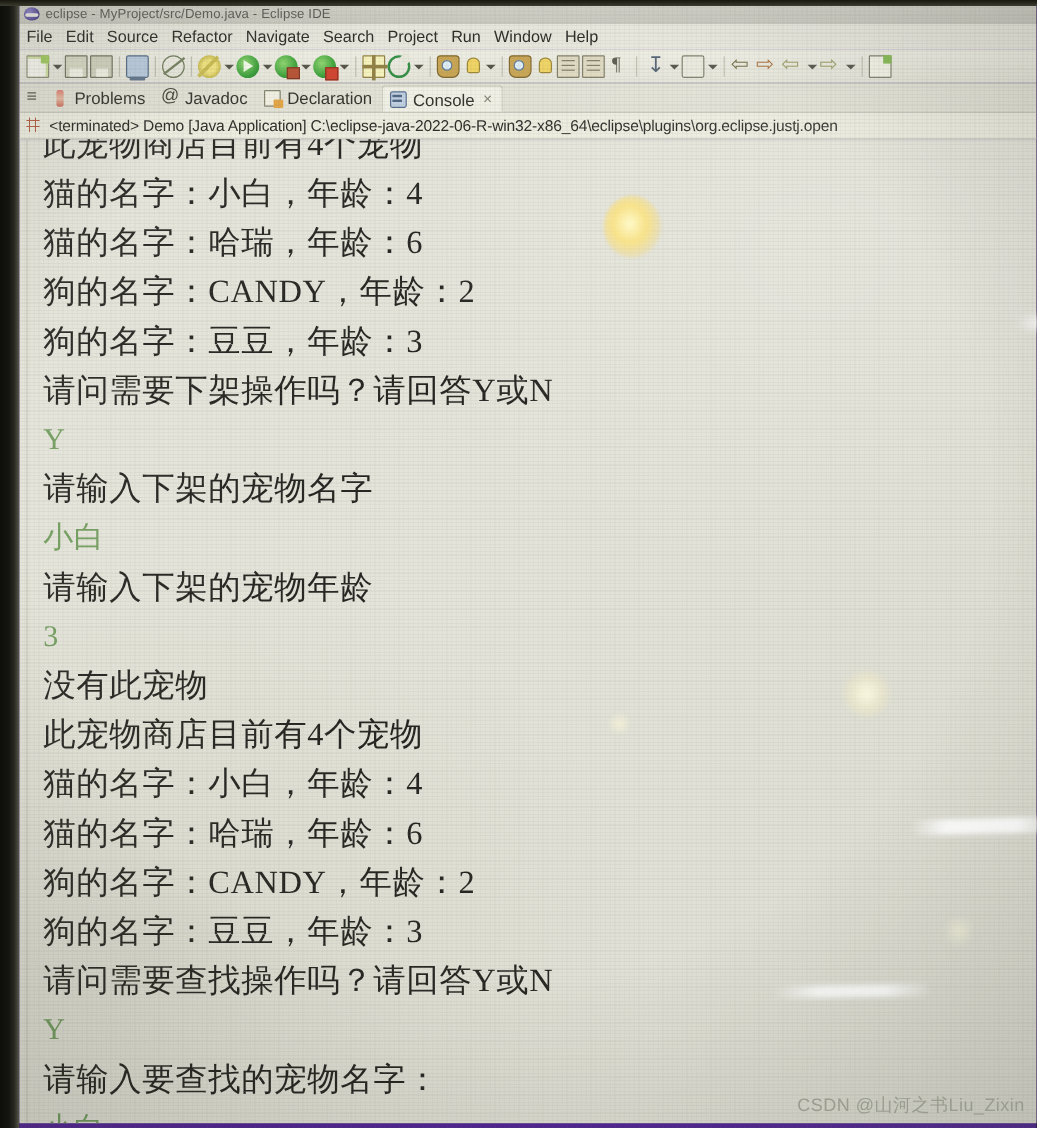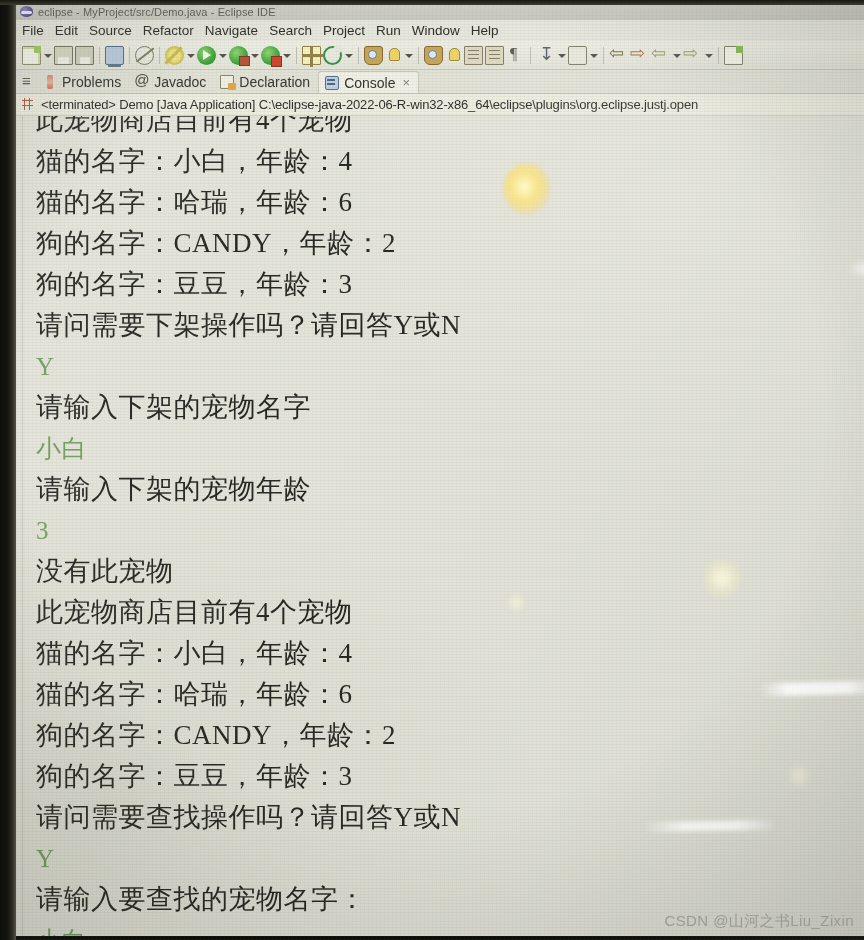--- a/index.html
+++ b/index.html
@@ -35,21 +35,21 @@
     width: 864px; height: 5px;
     background: linear-gradient(180deg,#17170f 0%, #3b3b30 100%);
     z-index: 41;
   }
 
   
   #screen {
     position: absolute;
     left: 16px; top: 3px;
     width: 848px; height: 937px;
-    background: #000000;
+    background: #4c1d95;
     overflow: hidden;
   }
 
   
   #titlebar {
     position: relative;
     height: 17px;
     background: linear-gradient(180deg,#cfcfc6 0%, #c6c6bd 100%);
     display: flex;
     align-items: center;

